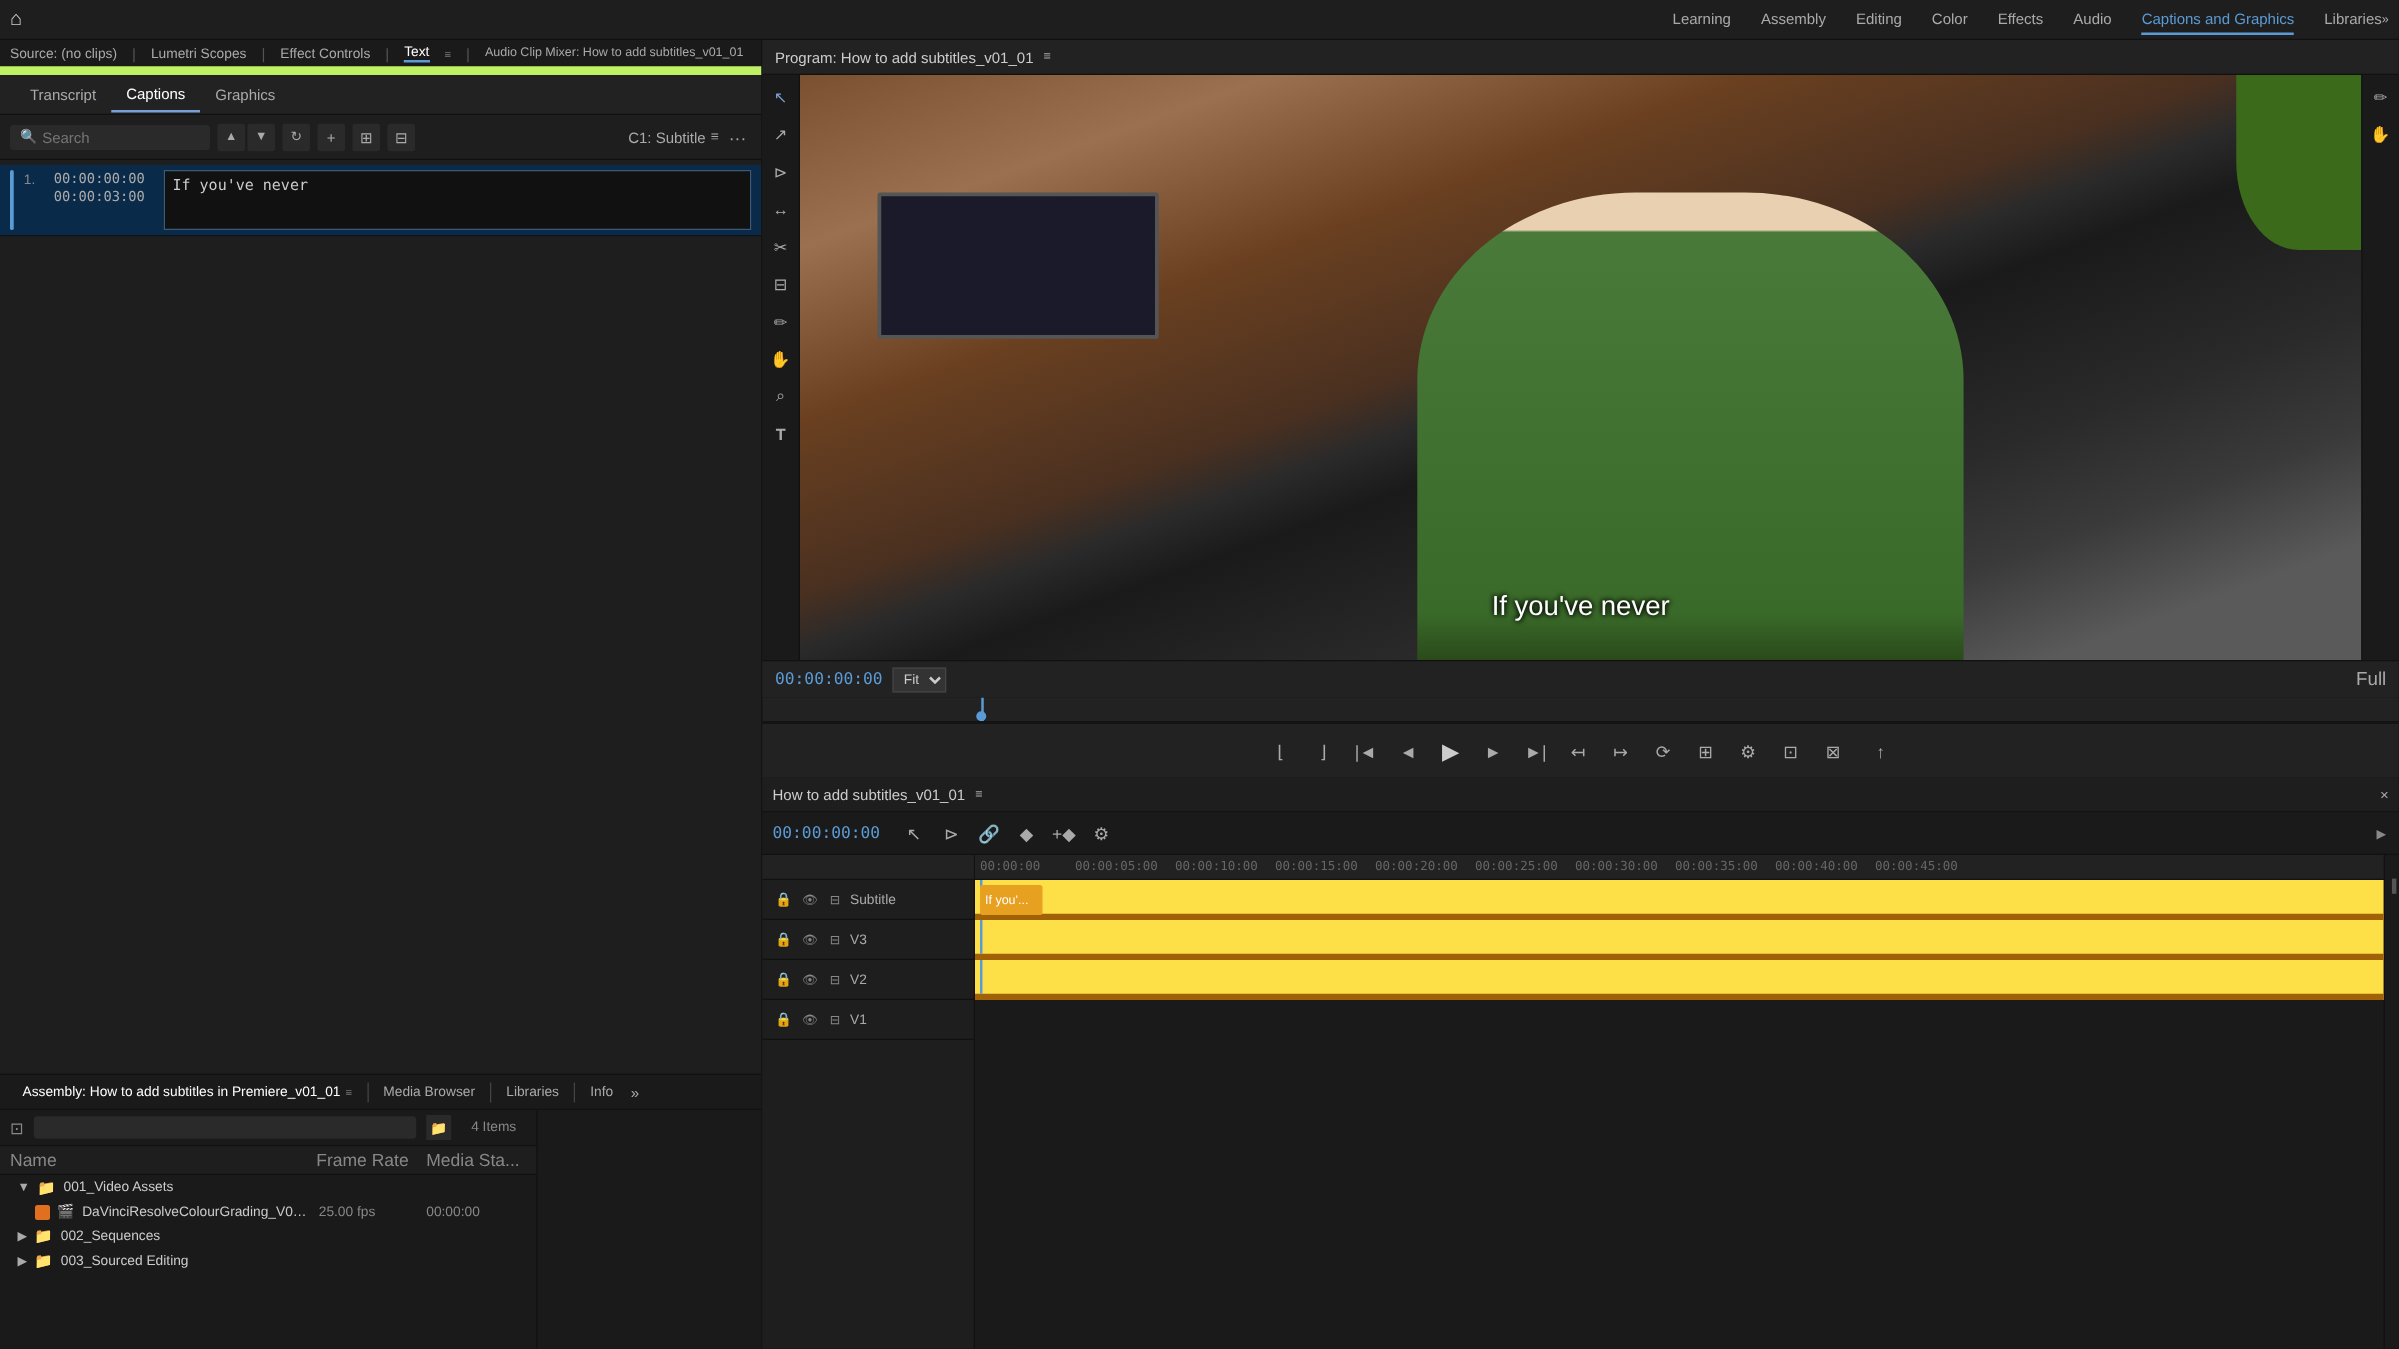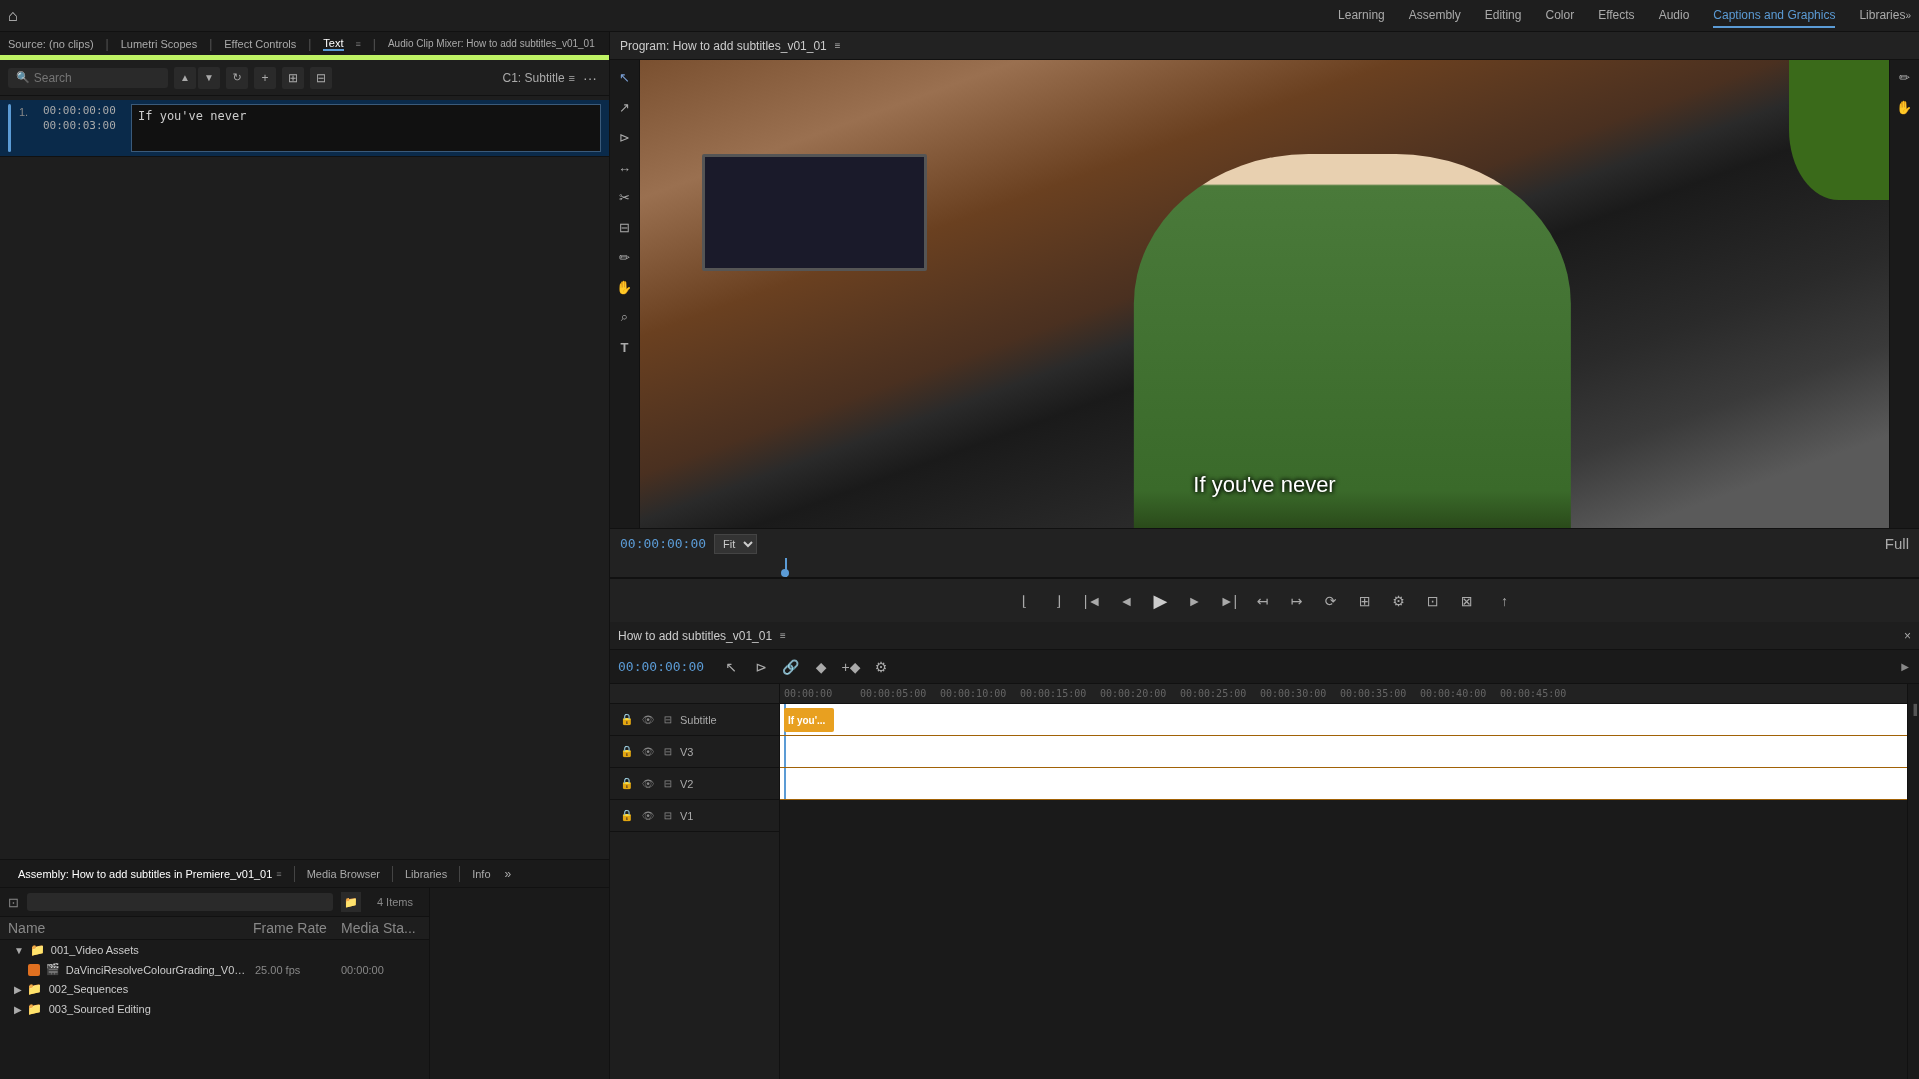--- a/index.html
+++ b/index.html
@@ -68,21 +68,21 @@
       border-right: 1px solid #111;
     }
 
     
     .source-tabs {
       display: flex;
       align-items: center;
       background: #1a1a1a;
       height: 28px;
       padding: 0 8px;
-      border-bottom: 5px solid #bef264;
+      border-bottom: 7px solid #bef264;
       gap: 12px;
     }
     .source-tab {
       color: #aaa;
       font-size: 11px;
       cursor: pointer;
     }
     .source-tab.active { color: #fff; }
     .source-tab-divider { color: #555; }
 
@@ -698,26 +698,25 @@
       position: relative;
     }
     .ruler-tick {
       font-size: 10px;
       color: #666;
       font-family: monospace;
       position: absolute;
     }
     .timeline-track-row {
       height: 32px;
-      border-bottom: 1px solid #a16207;
-      background: #ffffff;
+      border-bottom: 5px solid #a16207;
+      background: #fde047;
       position: relative;
       display: flex;
       align-items: center;
-      font-weight: bold;
     }
     .track-clip {
       position: absolute;
       height: 24px;
       top: 4px;
       border-radius: 2px;
       display: flex;
       align-items: center;
       padding: 0 4px;
       overflow: hidden;
@@ -784,20 +783,25 @@
       <span class="source-tab">Lumetri Scopes</span>
       <span class="source-tab-divider">|</span>
       <span class="source-tab">Effect Controls</span>
       <span class="source-tab-divider">|</span>
       <span class="source-tab active" style="color:#fff; border-bottom:2px solid #5b9bd5;">Text</span>
       <span style="color:#777; font-size:9px;">≡</span>
       <span class="source-tab-divider">|</span>
       <span class="source-tab" style="font-size:10px;">Audio Clip Mixer: How to add subtitles_v01_01</span>
     </div>
 
+    <div class="panel-tabs">
+      <span class="panel-tab">Transcript</span>
+      <span class="panel-tab active">Captions</span>
+      <span class="panel-tab">Graphics</span>
+    </div>
 
     <div class="search-bar">
       <div class="search-input-wrap">
         <span class="search-icon">🔍</span>
         <input type="text" placeholder="Search" style="">
       </div>
       <div class="search-nav-btns">
         <button class="search-nav-btn">▲</button>
         <button class="search-nav-btn">▼</button>
       </div>

